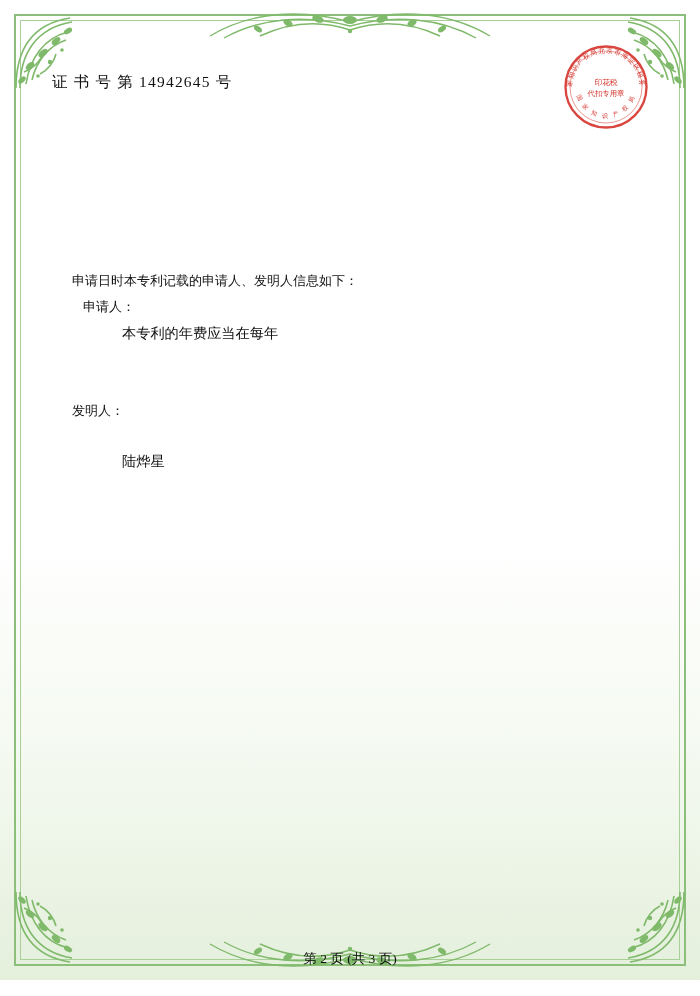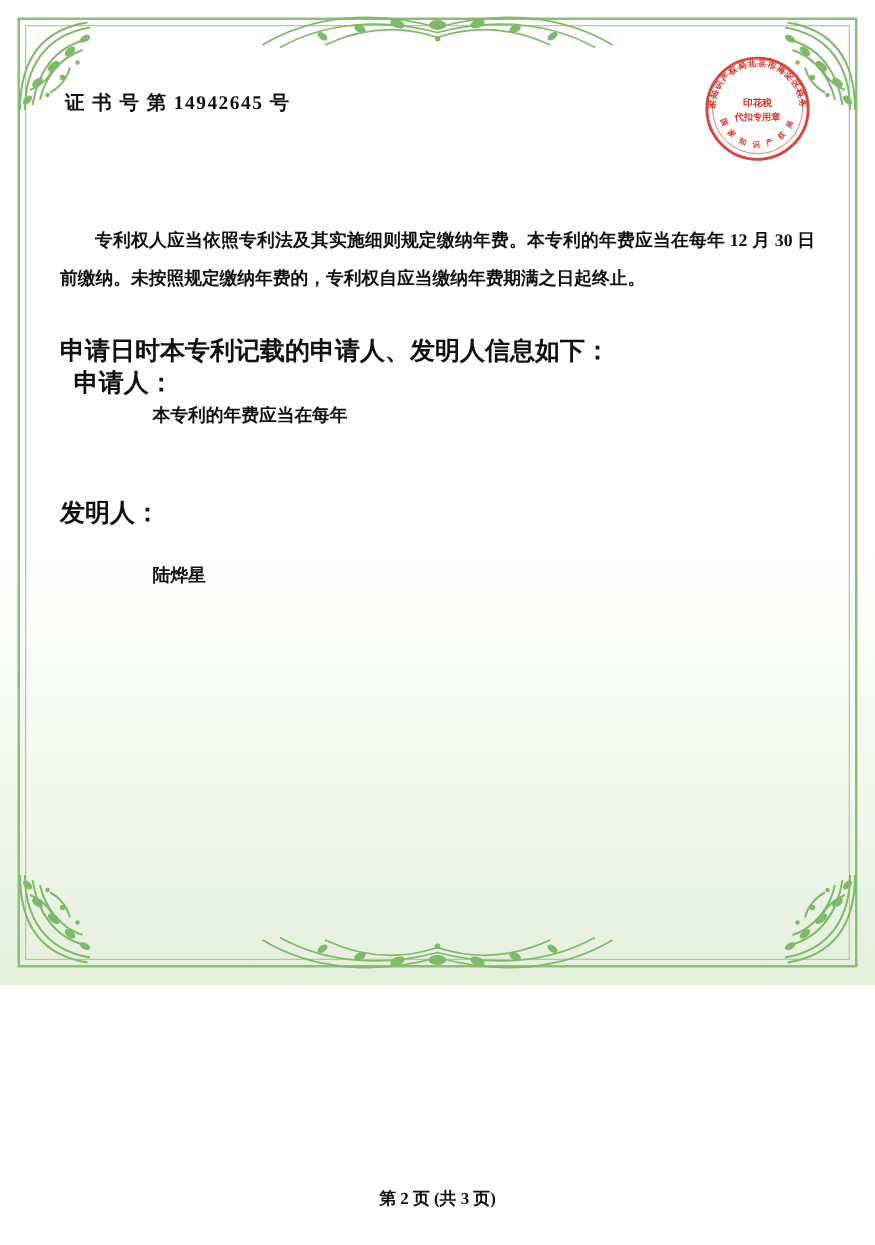--- a/index.html
+++ b/index.html
@@ -10,25 +10,24 @@
     width: 700px;
     height: 996px;
     background: #ffffff;
     font-family: "Liberation Serif", serif;
     overflow: hidden;
   }
 
   .page {
     position: relative;
     width: 700px;
-    height: 788px;
+    height: 980px;
     background:
       linear-gradient(to bottom, #ffffff 0%, #ffffff 55%, #f4f9f0 78%, #eaf3e3 92%, #e4efdc 100%);
     box-sizing: border-box;
-    font-weight: bold;
   }
 
   
   .border-outer {
     position: absolute;
     left: 14px;
     top: 14px;
     right: 14px;
     bottom: 14px;
     border: 2px solid #8cc07a;
@@ -101,22 +100,22 @@
     width: 604px;
     font-size: 14.2px;
     line-height: 30px;
     color: #111;
     text-align: justify;
   }
   .para-1 { top: 178px; text-indent: 28px; }
 
   .block-label {
     position: absolute;
-    left: 48px;
-    font-size: 20px;
+    left: 72px;
+    font-size: 13px;
     line-height: 26px;
     color: #111;
     white-space: nowrap;
   }
   .block-value {
     position: absolute;
     left: 122px;
     font-size: 14.2px;
     line-height: 26px;
     color: #111;
@@ -302,21 +301,20 @@
           <textPath href="#arcTop" startOffset="50%" text-anchor="middle">国家知识产权局北京市海淀区税务局</textPath>
         </text>
         <text font-size="6.6" fill="#d4322a" font-family="'Liberation Serif', serif" letter-spacing="2.4">
           <textPath href="#arcBottom" startOffset="50%" text-anchor="middle">国 家 知 识 产 权 局</textPath>
         </text>
         <text x="50" y="48" font-size="8.6" fill="#d4322a" text-anchor="middle" font-family="'Liberation Serif', serif">印花税</text>
         <text x="50" y="60" font-size="8.2" fill="#d4322a" text-anchor="middle" font-family="'Liberation Serif', serif">代扣专用章</text>
       </svg>
     </div>
 
-    <div class="para para-1">专利权人应当依照专利法及其实施细则规定缴纳年费。本专利的年费应当在每年 12 月 30 日前缴纳。未按照规定缴纳年费的，专利权自应当缴纳年费期满之日起终止。</div>
 
     <div class="block-label lbl-info">申请日时本专利记载的申请人、发明人信息如下：</div>
 
     <div class="block-label lbl-applicant">申请人：</div>
     <div class="block-value val-applicant">本专利的年费应当在每年</div>
 
     <div class="block-label lbl-inventor">发明人：</div>
     <div class="block-value val-inventor">陆烨星</div>
 
     <div class="footer">第 2 页 (共 3 页)</div>

